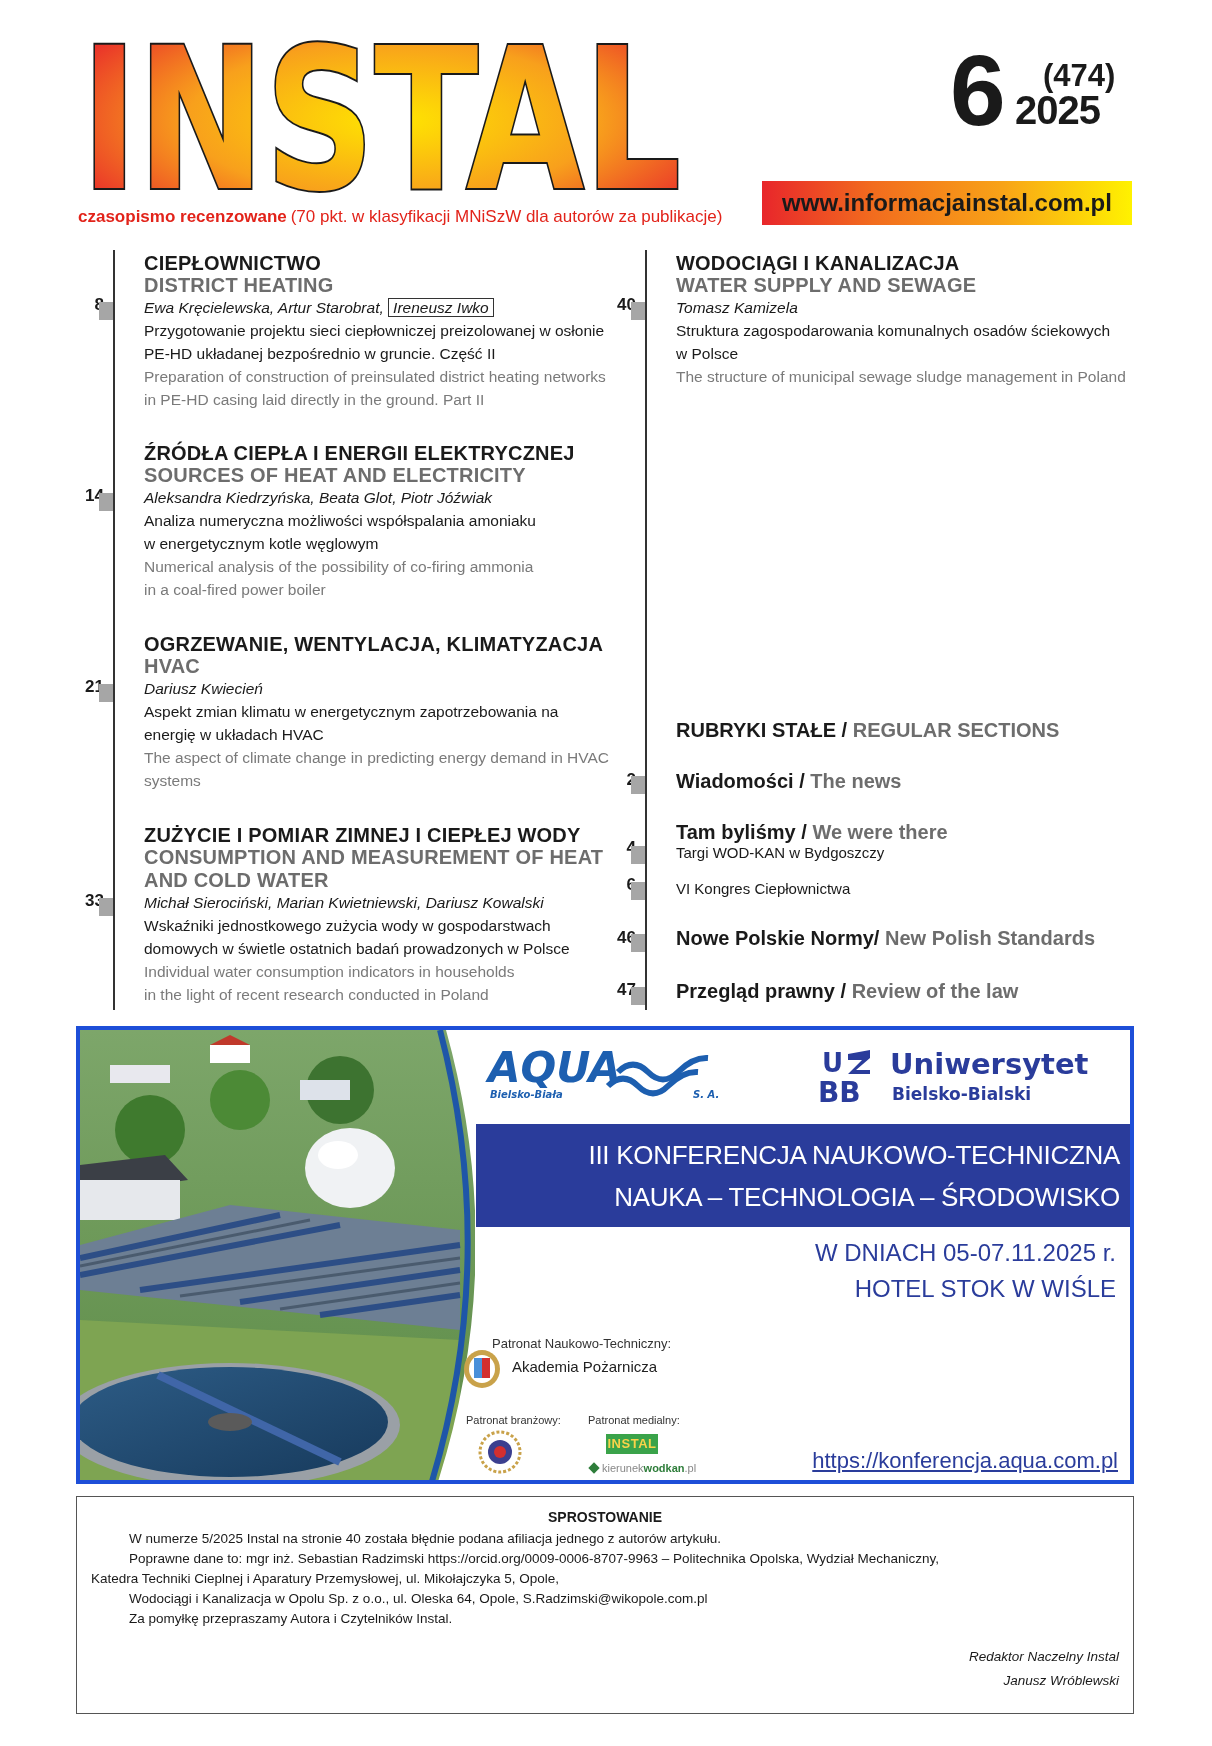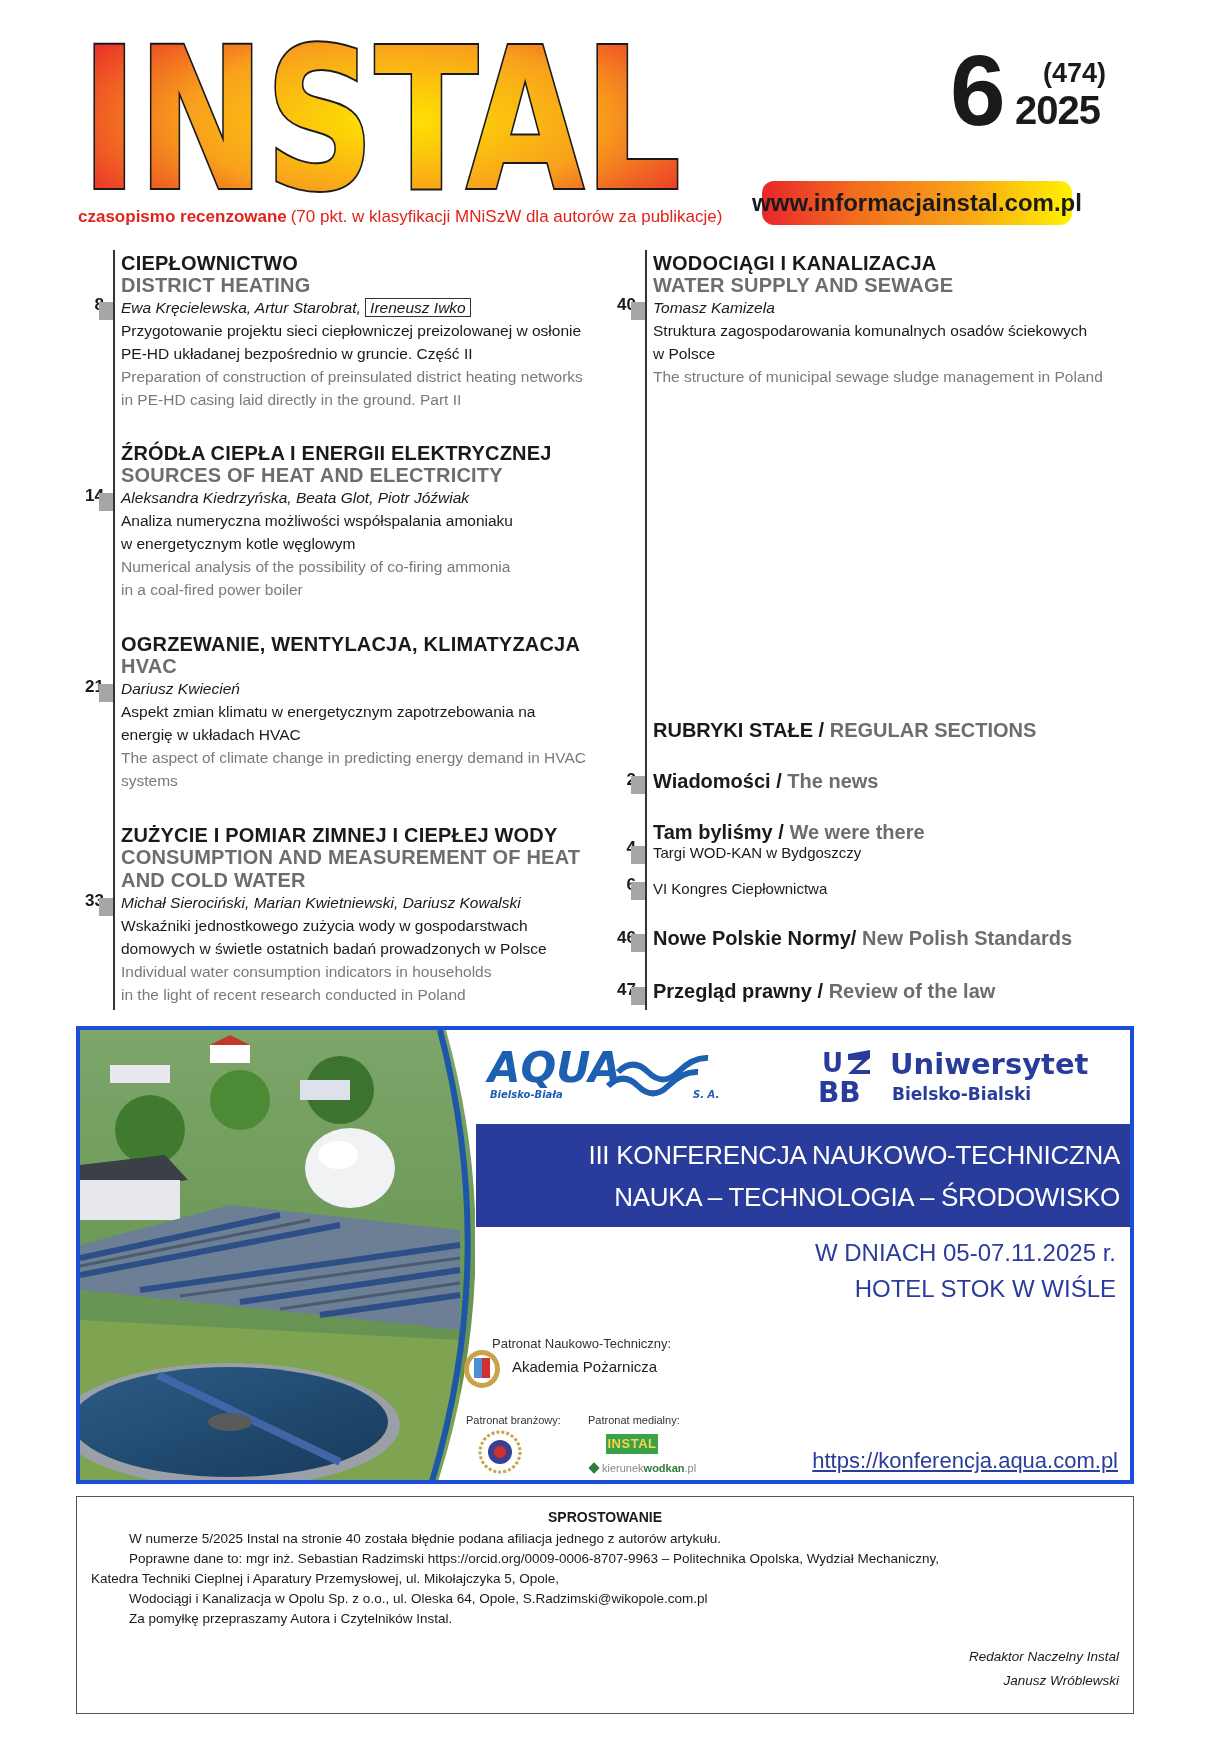--- a/index.html
+++ b/index.html
@@ -8,31 +8,31 @@
 
   
   .masthead { position: absolute; left: 76px; top: 28px; width: 610px; height: 172px; }
   .masthead svg { width: 100%; height: 100%; display: block; }
   .tagline { position: absolute; left: 78px; top: 207px; font-size: 14px; color: #e2231a; white-space: nowrap; }
   .tagline .strong { font-weight: bold; font-size: 17px; }
   .tagline .rest { font-size: 17px; }
 
   .issue { position: absolute; left: 950px; top: 48px; width: 180px; height: 90px; }
   .issue-num { position: absolute; left: 0; top: -8px; font-size: 100px; font-weight: bold; color: #1a1a1a; line-height: 1; letter-spacing: -2px; }
-  .issue-total { position: absolute; left: 93px; top: 10px; font-size: 27px; font-weight: bold; color: #1a1a1a; }
+  .issue-total { position: absolute; left: 93px; top: 10px; font-size: 31px; font-weight: bold; color: #1a1a1a; }
   .issue-year { position: absolute; left: 65px; top: 40px; font-size: 40px; font-weight: bold; color: #1a1a1a; letter-spacing: -1px; }
 
-  .website { position: absolute; left: 762px; top: 181px; width: 310px; height: 44px;
+  .website { position: absolute; left: 762px; top: 181px; width: 370px; height: 44px;
              background: linear-gradient(90deg, #e8262b 0%, #f26c1e 30%, #f8a317 65%, #fff200 100%);
              display: flex; align-items: center; justify-content: center;
-             font-size: 24px; font-weight: bold; color: #1a1a1a; text-decoration: none; border-radius: 12px; }
+             font-size: 24px; font-weight: bold; color: #1a1a1a; text-decoration: none; }
 
   
   .col-rule { position: absolute; width: 2px; background: #333; }
-  .entry { position: absolute; }
+  .entry { position: absolute; margin-left: 23px; }
   .pnum { position: absolute; font-weight: bold; font-size: 17px; color: #1a1a1a; text-align: right; width: 30px; }
   .pmark { position: absolute; width: 14px; height: 18px; background: #a6a6a6; }
   .sec-pl { font-size: 20px; font-weight: bold; color: #1a1a1a; line-height: 22px; letter-spacing: 0.2px; }
   .sec-en { font-size: 20px; font-weight: bold; color: #6d6d6d; line-height: 23px; letter-spacing: 0.2px; }
   .authors { font-size: 15.5px; font-style: italic; color: #1a1a1a; line-height: 22px; }
   .author-boxed { border: 1px solid #333; padding: 0 4px; }
   .title-pl { font-size: 15.5px; color: #1a1a1a; line-height: 23px; }
   .title-en { font-size: 15.5px; color: #7a7a7a; line-height: 23px; }
 
   .reg-head { font-size: 20px; font-weight: bold; }

